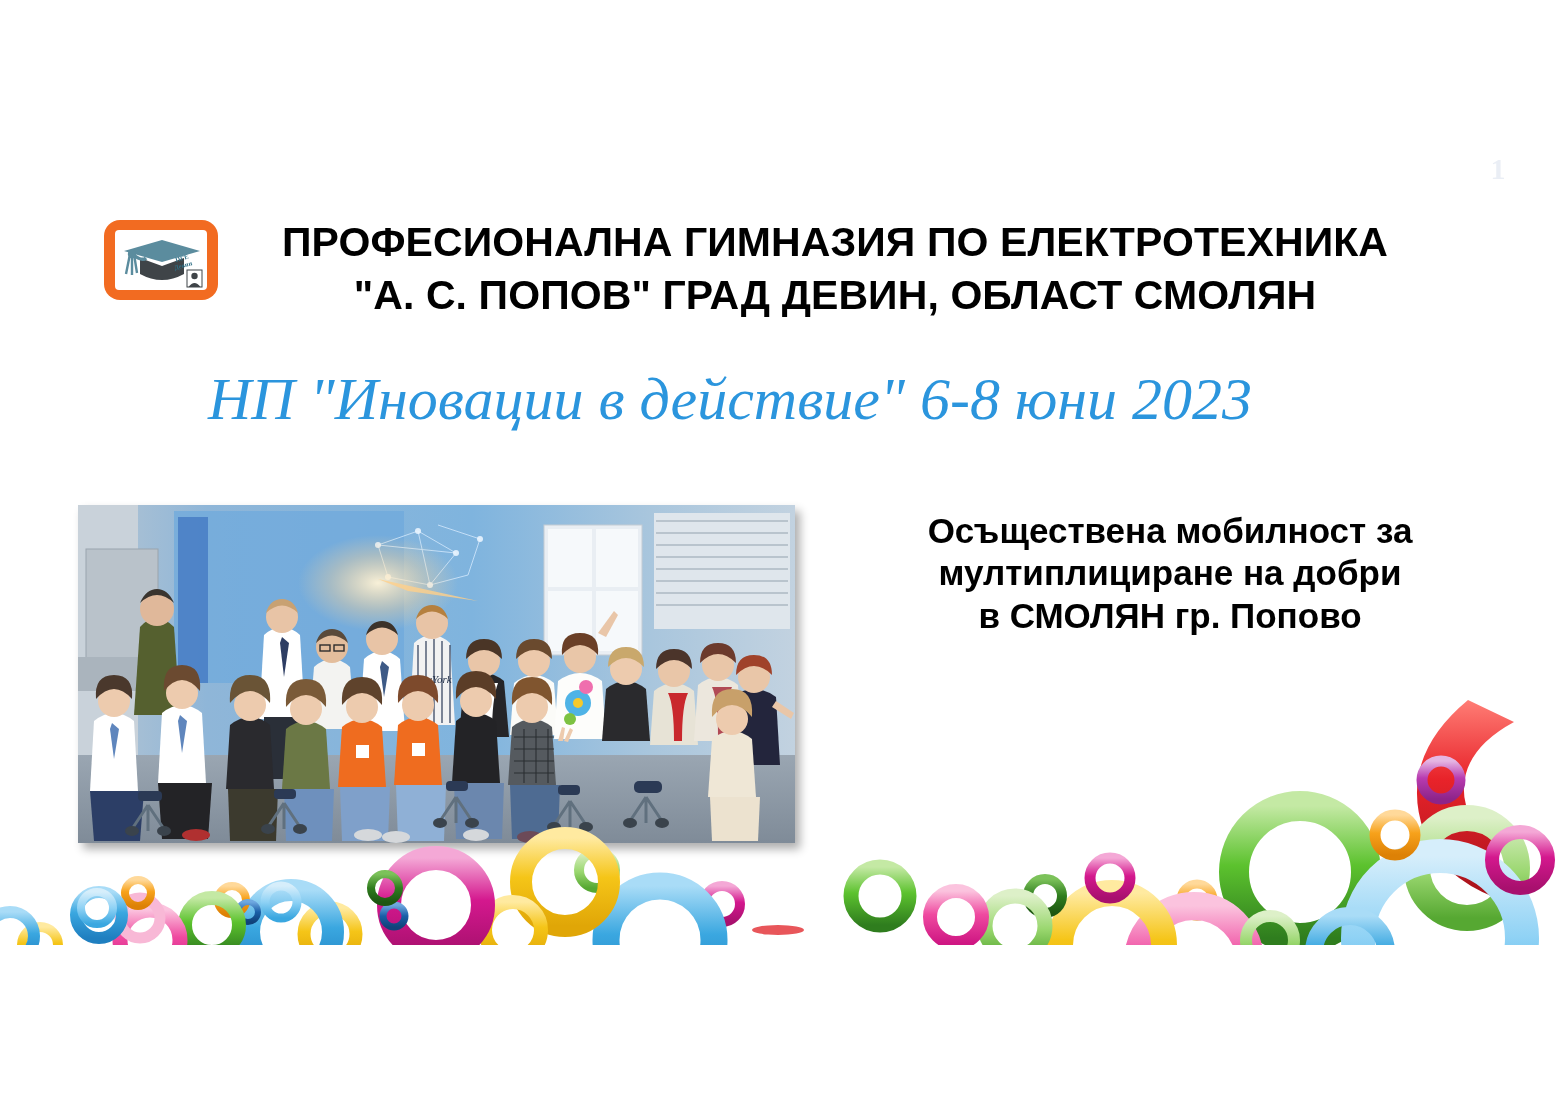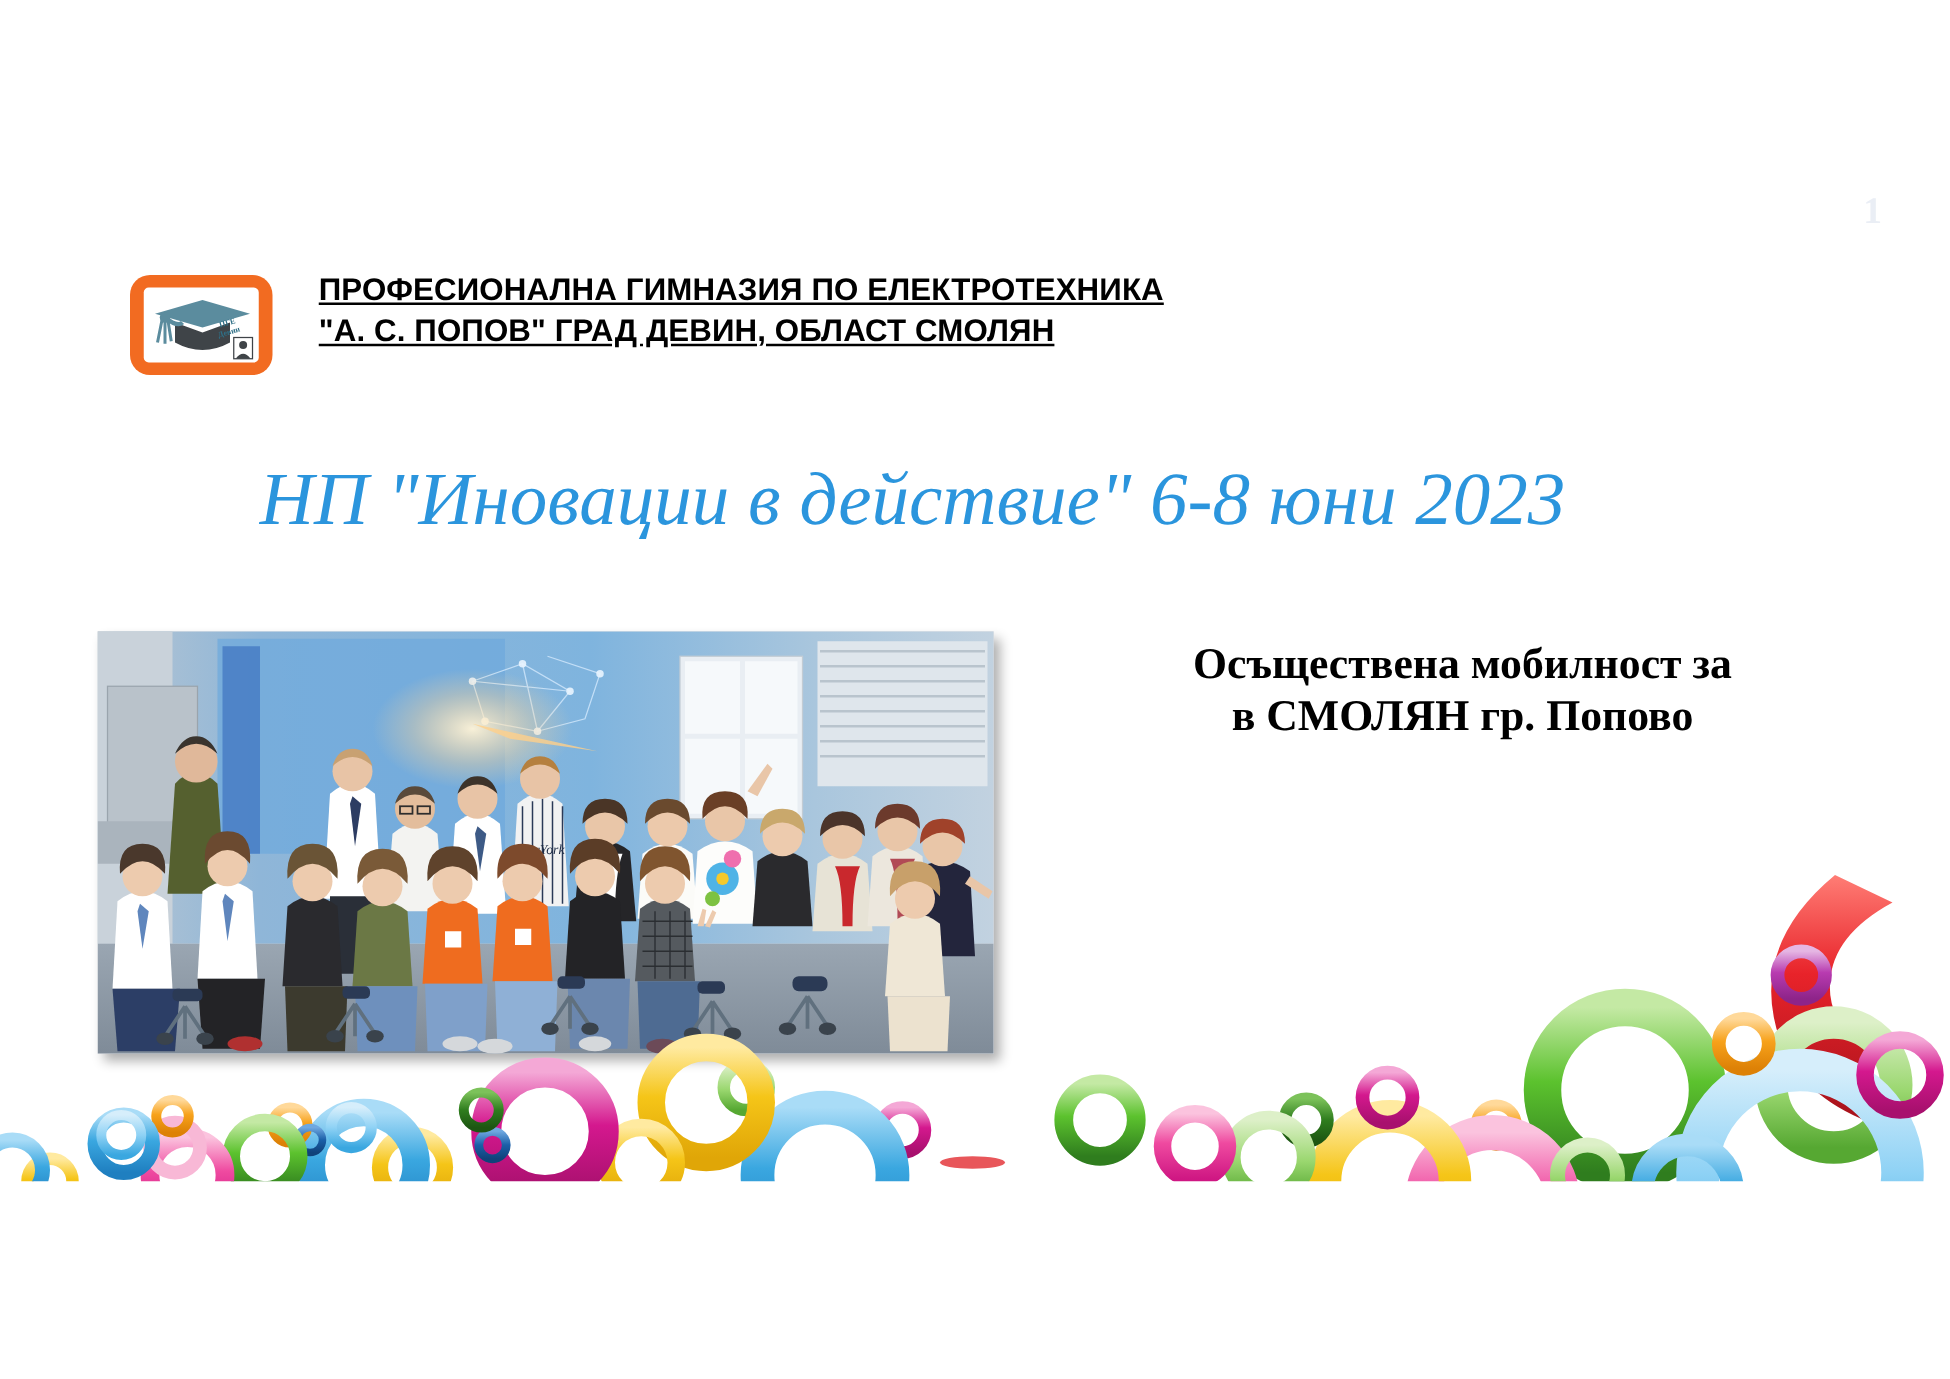--- a/index.html
+++ b/index.html
@@ -46,28 +46,27 @@
     width: 118px;
     height: 84px;
   }
 
   
   .school-title {
     position: absolute;
     left: 255px;
     top: 216px;
     width: 1160px;
-    text-align: left;
+    text-align: center;
     font-family: "Liberation Sans", sans-serif;
-    font-size: 25px;
+    font-size: 41px;
     font-weight: bold;
     line-height: 1.30;
     color: #000000;
     letter-spacing: 0.1px;
-    text-decoration: underline;
   }
   .school-title .line2 { display: block; }
 
   
   .programme-heading {
     position: absolute;
     left: 70px;
     top: 368px;
     width: 1320px;
     text-align: center;
@@ -93,21 +92,21 @@
   }
   .photo-frame svg { display: block; }
 
   
   .description {
     position: absolute;
     left: 845px;
     top: 510px;
     width: 650px;
     text-align: center;
-    font-family: Liberation Serif, serif;
+    font-family: Liberation Sans, sans-serif;
     font-size: 35px;
     font-weight: bold;
     line-height: 1.21;
     color: #000000;
   }
   .description .ln { display: block; }
 
   
   .circles-band {
     position: absolute;
@@ -426,20 +425,21 @@
       </g>
       <g fill="#6c4a58">
         <ellipse cx="452" cy="332" rx="13" ry="6"></ellipse>
         <ellipse cx="476" cy="330" rx="13" ry="6"></ellipse>
       </g>
     </svg>
   </div>
 
   <div class="description">
     <span class="ln">Осъществена мобилност за</span>
+    <span class="ln">мултиплициране на добри</span>
     <span class="ln">в СМОЛЯН гр. Попово</span>
   </div>
 
   <div class="circles-band">
     <svg width="1560" height="275" viewBox="0 0 1560 275">
       <defs>
         <linearGradient id="gBlue" x1="0" y1="0" x2="0" y2="1">
           <stop offset="0%" stop-color="#a9dcf7"></stop>
             <stop offset="45%" stop-color="#3aa7e0"></stop>
           <stop offset="100%" stop-color="#1f7fc0"></stop>

